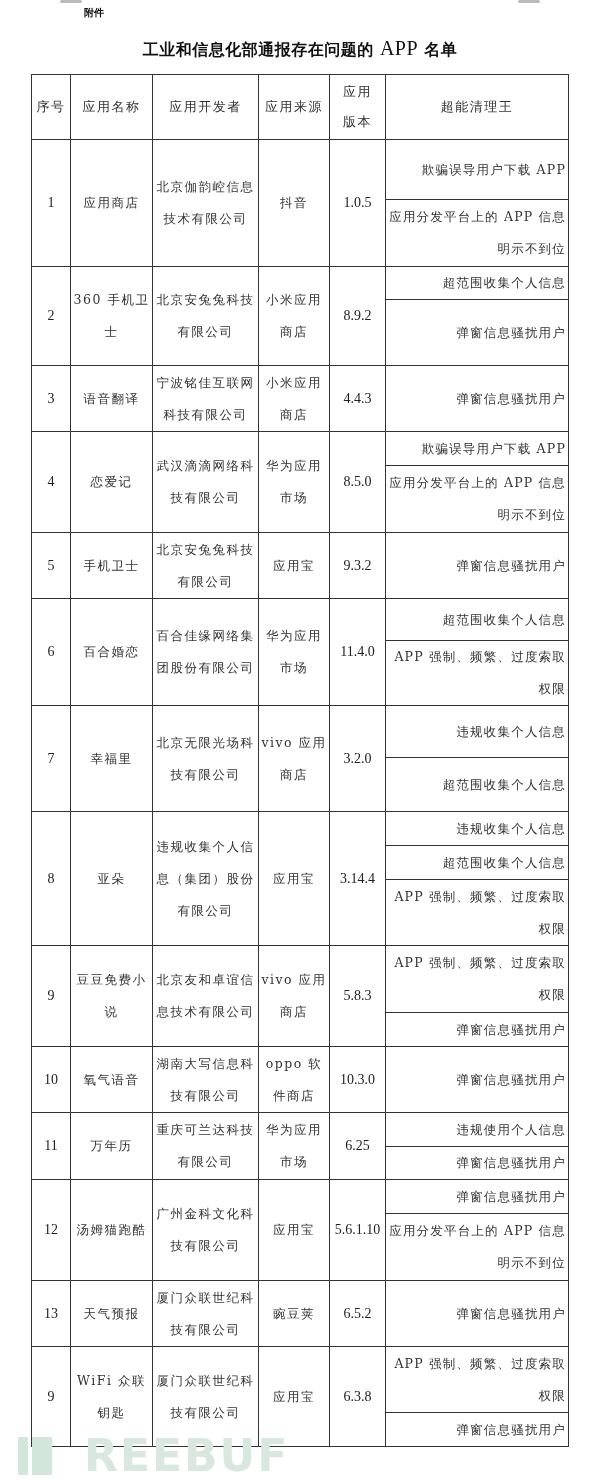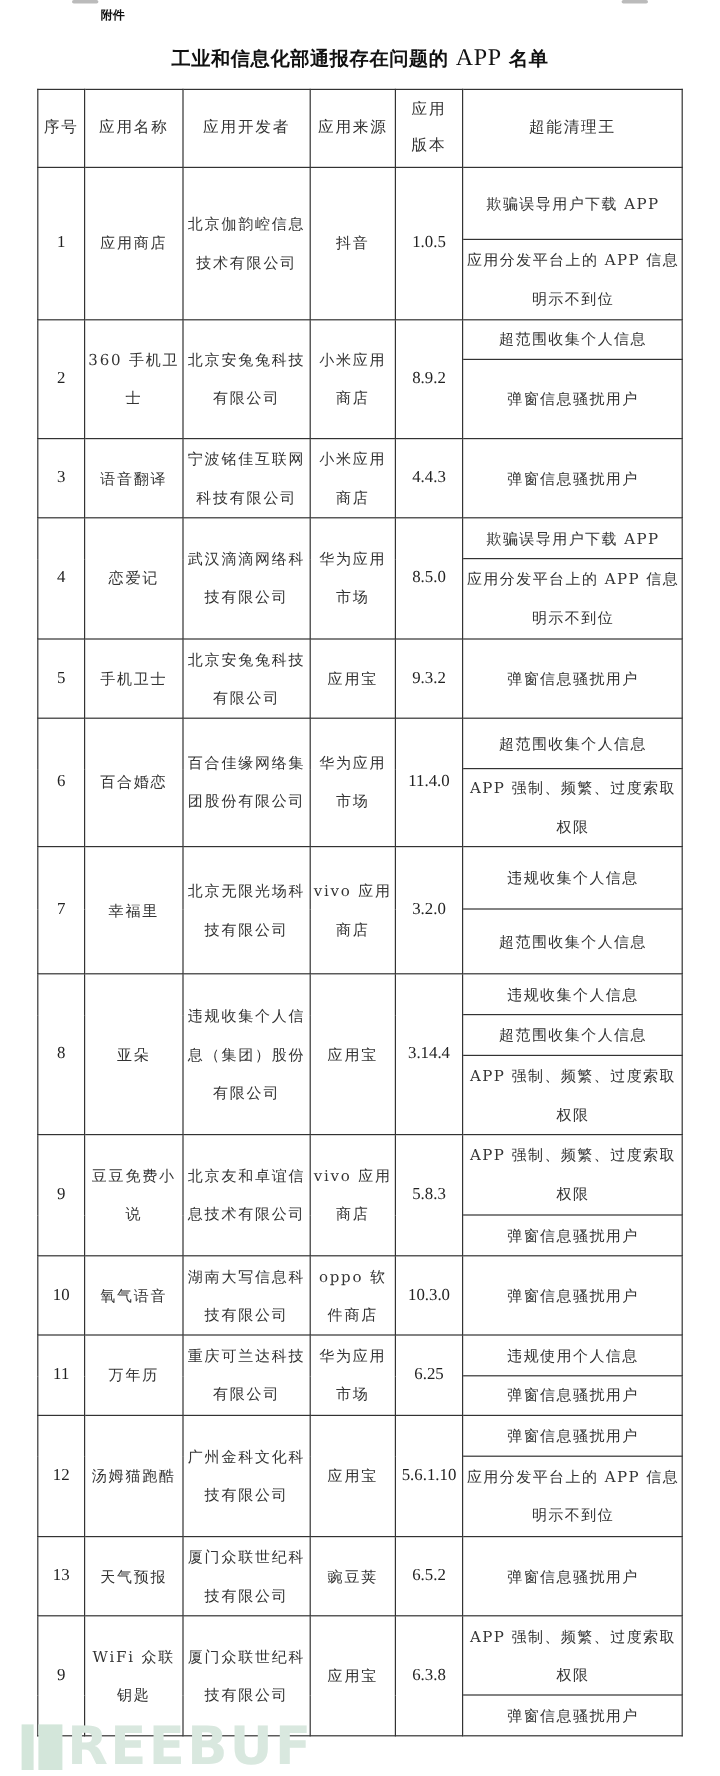--- a/index.html
+++ b/index.html
@@ -33,31 +33,31 @@
     padding: 0;
     text-align: center;
     vertical-align: middle;
     font-weight: normal;
     line-height: 32px;
     letter-spacing: 1.5px;
     color: #333;
   }
   table.apps th { height: 64px; font-size: 13px; line-height: 30px; }
   table.apps td.issue {
-    text-align: center; padding-left: 3px; padding-right: 2px;
+    text-align: right; padding-left: 3px; padding-right: 2px;
     letter-spacing: 1.2px;
   }
   .cell-text { display: block; padding: 0 2px; }
   .ver { font-family: "Liberation Serif", serif; font-size: 14px; letter-spacing: 0; color: #222; }
   .num { font-family: "Liberation Serif", serif; font-size: 14px; letter-spacing: 0; color: #222; }
   .watermark {
     position: absolute; left: 18px; top: 1430px;
     font-family: "DejaVu Sans", sans-serif; font-weight: bold;
     font-size: 44px; letter-spacing: 2px; color: #d9e8df;
-    display: flex; align-items: center;
+    display: flex; align-items: center; gap: 28px;
   }
   .watermark .bars { display: inline-flex; gap: 4px; margin-right: 4px; }
   .watermark .bar { display: inline-block; width: 10px; height: 38px; background: #d3e6da; }
   .watermark .bar.b { width: 20px; }
 </style>
 </head>
 <body>
 
 <div class="scan-mark" style="left:60px;"></div>
 <div class="scan-mark" style="left:518px;"></div>

